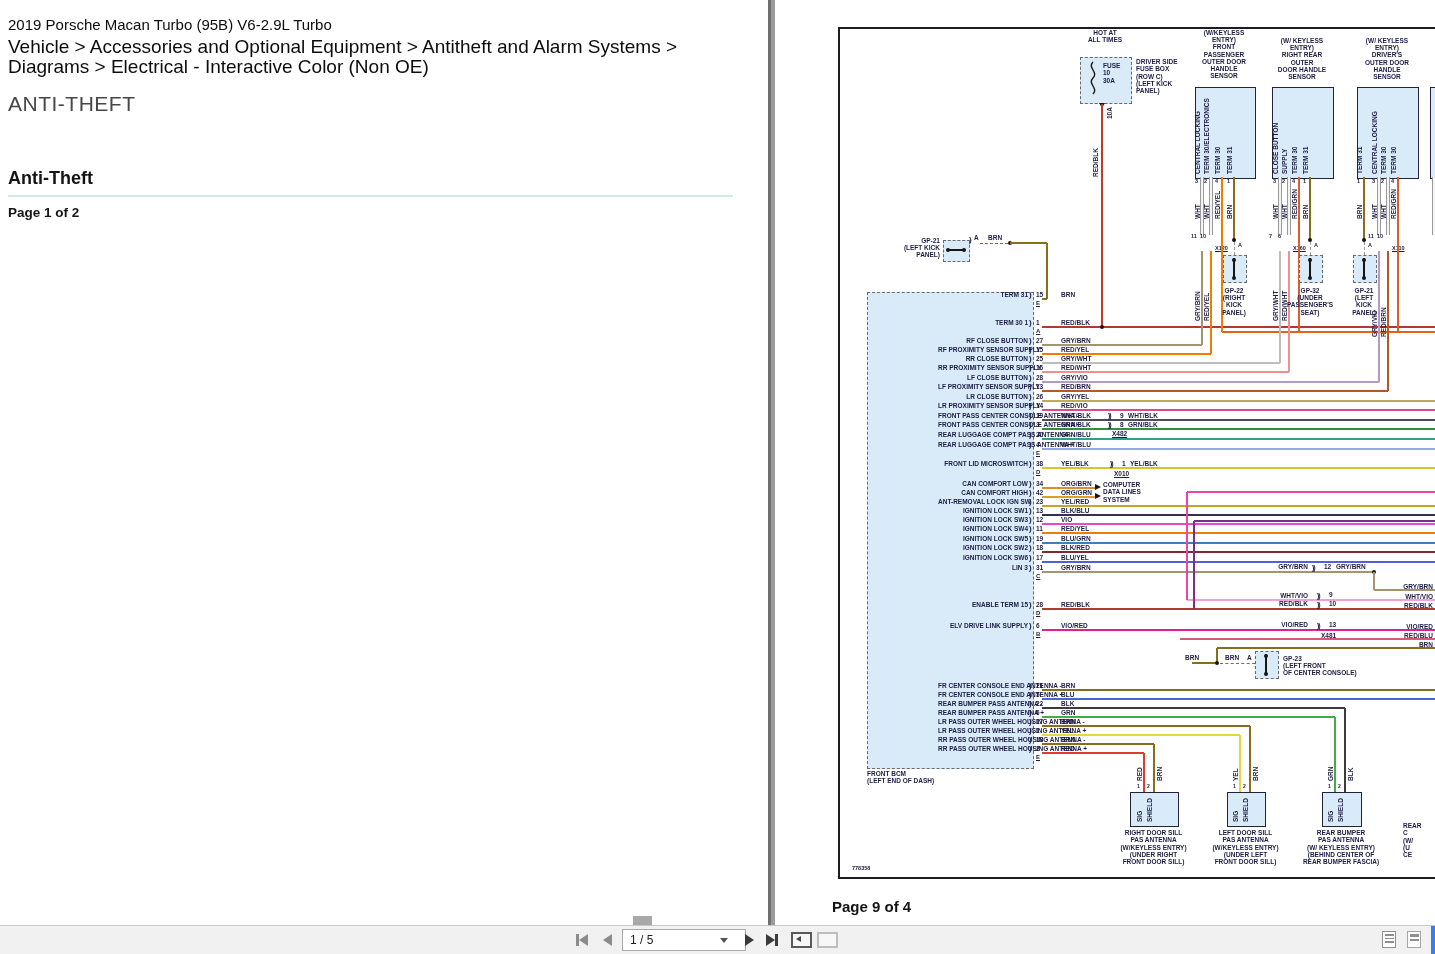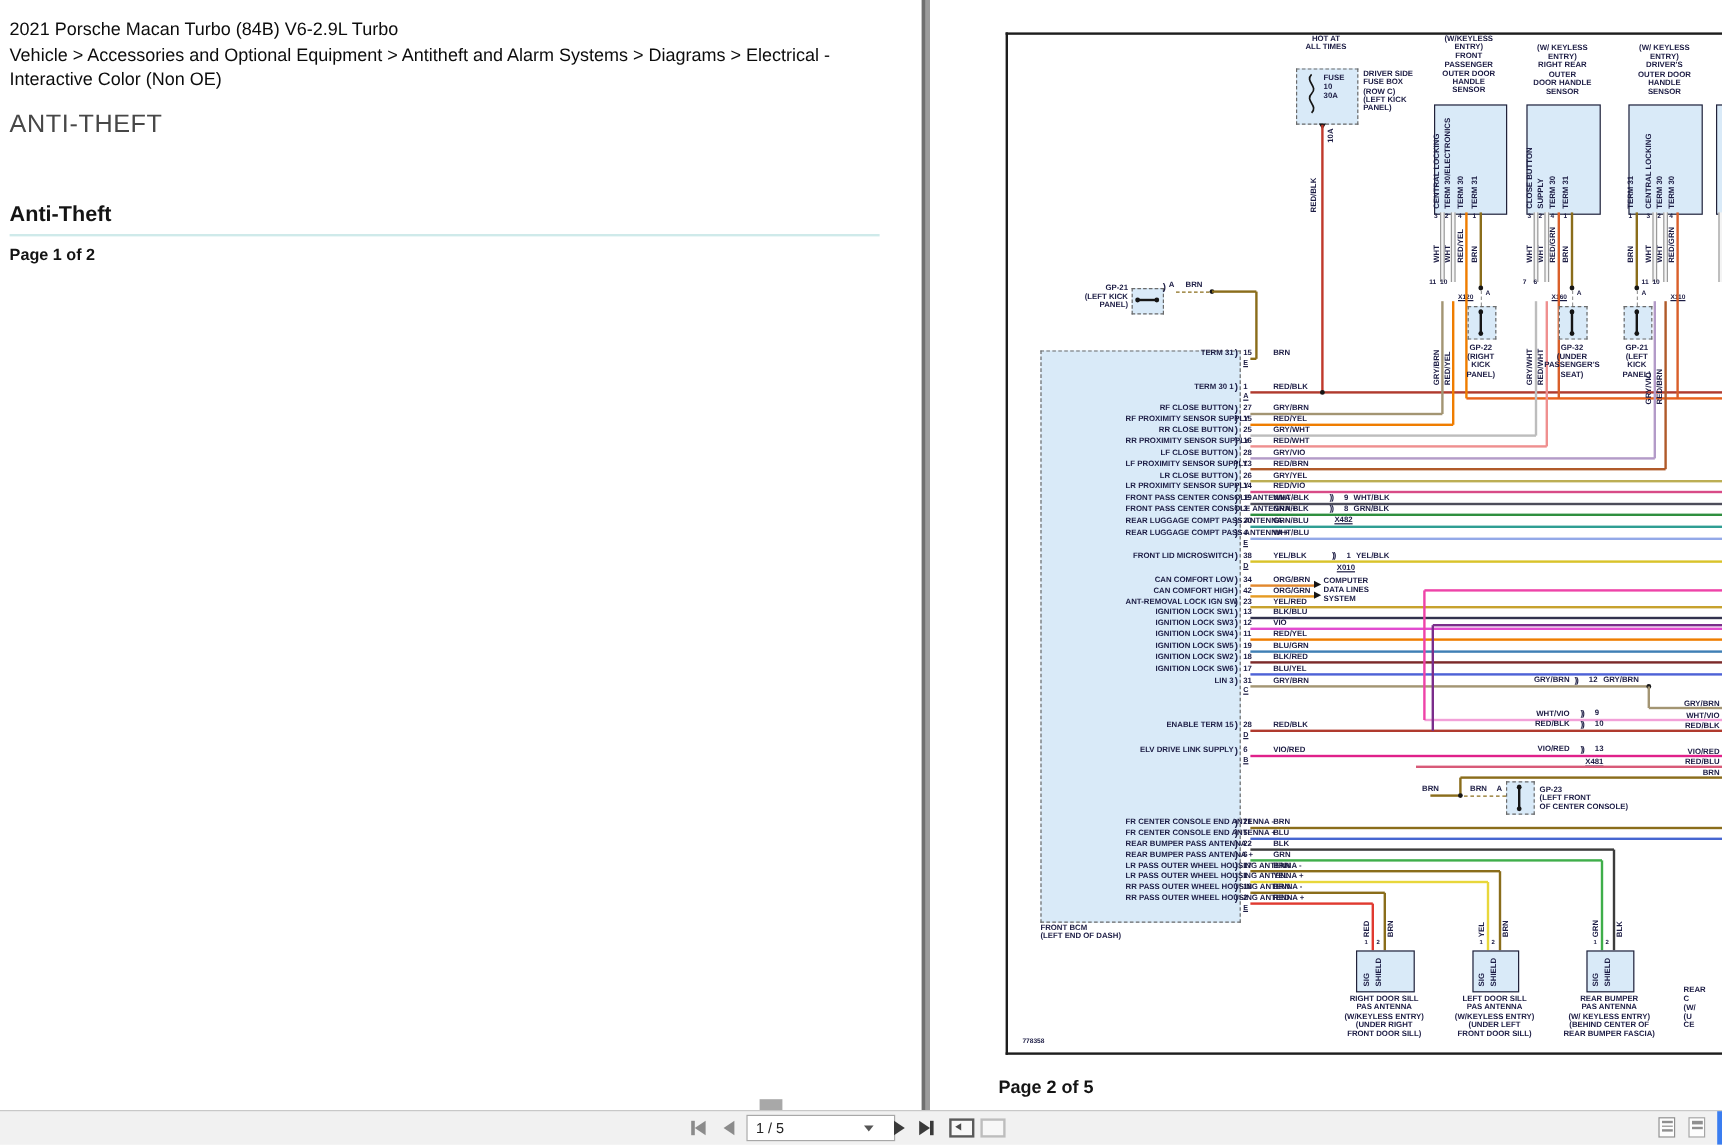--- a/index.html
+++ b/index.html
@@ -1,21 +1,21 @@
 <!DOCTYPE html>
 <html><head>
 <meta charset="utf-8">
 <style>
   html,body{margin:0;padding:0}
   body{width:1435px;height:954px;overflow:hidden;background:#fff;position:relative;
        font-family:"Liberation Sans",sans-serif;color:#111}
   .abs{position:absolute}
   
   .doc-title{left:8px;top:16px;font-size:15px;font-weight:500;color:#0c0c0c}
-  .doc-crumb{left:8px;top:37px;width:725px;font-size:15px;font-weight:500;line-height:20px;color:#0c0c0c}
+  .doc-crumb{left:8px;top:37px;width:725px;font-size:19px;font-weight:500;line-height:20px;color:#0c0c0c}
   .doc-heading{left:8px;top:92px;font-size:21px;font-weight:400;letter-spacing:.5px;color:#474747}
   .doc-section{left:8px;top:168px;font-size:18px;font-weight:700;color:#141414}
   .doc-rule{left:8px;top:195px;width:725px;height:2px;background:#cfeaea}
   .doc-page{left:8px;top:205px;font-size:13.5px;font-weight:700;color:#141414}
   
   .divider{left:768px;top:0;width:3px;height:925px;background:#6f6f6f;border-right:4px solid #9b9b9b}
   
   .page2-label{left:832px;top:898px;font-size:15px;font-weight:700;color:#141414}
   
   #diagram{left:838px;top:27px;width:597px;height:848px;background:#fff;overflow:hidden;
@@ -34,21 +34,21 @@
   .win-icon{width:17px;height:12px;border:2px solid #5a5a5a;background:#f7f7f7}
   .win-icon2{width:17px;height:12px;border:2px solid #bdbdbd;background:#f7f7f7}
   .doc-icon{width:12px;height:15px;border:1.5px solid #8f8f8f;background:#fdfdfd}
   .doc-icon i{display:block;height:1.5px;background:#8f8f8f;margin:2px 1.5px 0 1.5px}
   .thumb{left:633px;top:916px;width:19px;height:9px;background:#a8a8a8}
   .blue-strip{left:1431px;top:926px;width:4px;height:28px;background:#3a7df0}
 </style>
 </head>
 <body>
 
-<div class="abs doc-title">2021 Porsche Macan Turbo (84B) V6-2.9L Turbo</div>
+<div class="abs doc-title">2019 Porsche Macan Turbo (95B) V6-2.9L Turbo</div>
 <div class="abs doc-crumb">Vehicle &gt; Accessories and Optional Equipment &gt; Antitheft and Alarm Systems &gt; Diagrams &gt; Electrical - Interactive Color (Non OE)</div>
 <div class="abs doc-heading">ANTI-THEFT</div>
 <div class="abs doc-section">Anti-Theft</div>
 <div class="abs doc-rule"></div>
 <div class="abs doc-page">Page 1 of 2</div>
 
 <div class="abs divider"></div>
 
 <div class="abs" id="diagram">
     <div style="left: 27px; top: 263px; width: 165px; height: 475px; background: rgb(217, 234, 248); border: 1px dashed rgb(106, 106, 106);"></div>
@@ -499,21 +499,21 @@
     <div style="left: 453px; top: 814.6px; width: 96px; text-align: center;">(W/ KEYLESS ENTRY)</div>
     <div style="left: 453px; top: 821.9px; width: 96px; text-align: center;">(BEHIND CENTER OF</div>
     <div style="left: 453px; top: 829.2px; width: 96px; text-align: center;">REAR BUMPER FASCIA)</div>
     <div style="left: 563px; top: 793px; white-space: nowrap;">REAR</div>
     <div style="left: 563px; top: 800.3px; white-space: nowrap;">C</div>
     <div style="left: 563px; top: 807.6px; white-space: nowrap;">(W/</div>
     <div style="left: 563px; top: 814.9px; white-space: nowrap;">(U</div>
     <div style="left: 563px; top: 822.2px; white-space: nowrap;">CE</div>
     <div style="left: 12px; top: 836px; white-space: nowrap; font-size: 5.5px;">778358</div>
   </div>
-<div class="abs page2-label">Page 2 of 5</div>
+<div class="abs page2-label">Page 9 of 4</div>
 
 <div class="abs toolbar"></div>
 <div class="abs thumb"></div>
 <div class="abs" style="left:576px;top:934px;display:flex">
   <div class="bar"></div>
     <div class="tri-l"></div>
 </div>
 <div class="abs tri-l" style="left:603px;top:934px"></div>
 <div class="abs page-input">1 / 5</div>
 <div class="abs caret"></div>

